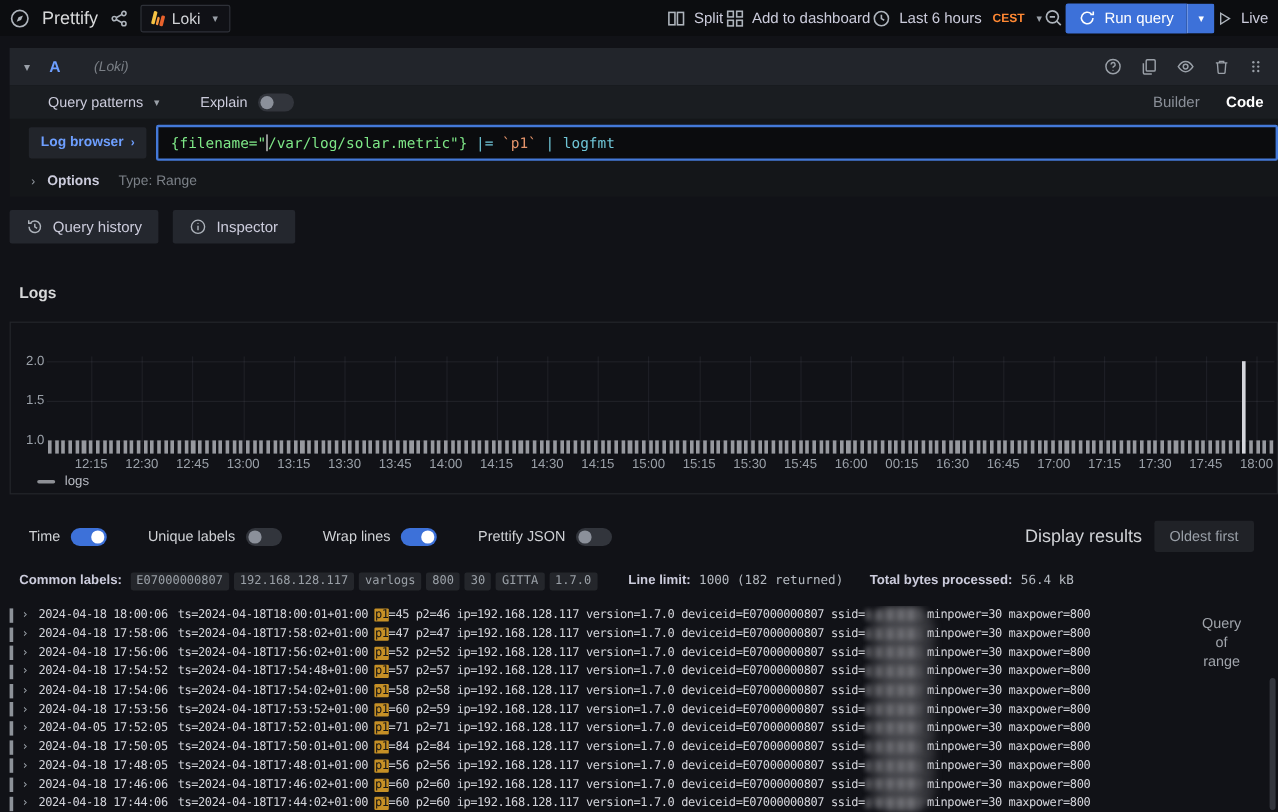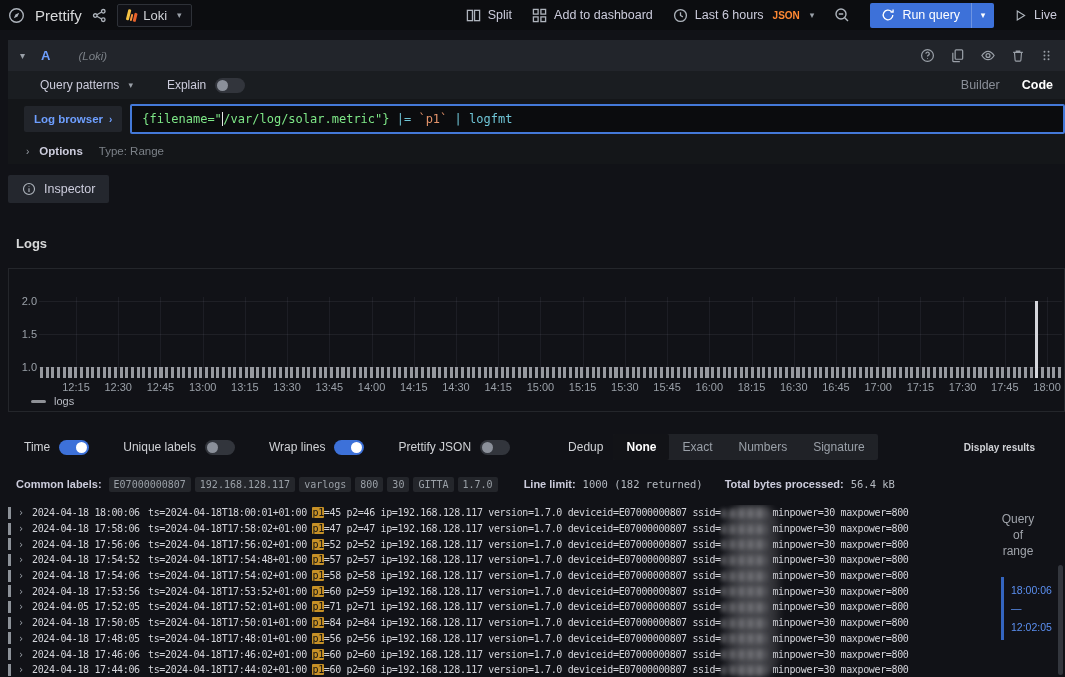--- a/index.html
+++ b/index.html
@@ -15,21 +15,21 @@
   .icon { display:inline-flex; align-items:center; justify-content:center; color:#aeb4bc; }
   .icon svg { display:block; }
   .ds-picker { display:flex; align-items:center; gap:7px; height:23px; padding:0 9px;
     background:#101116; border:1px solid #2e3138; border-radius:2px; color:#d0d2d6;
     font-size:13px; cursor:pointer; }
   .loki-logo { display:inline-flex; align-items:flex-end; gap:1px; transform:rotate(14deg); }
   .loki-logo i { display:block; width:2.5px; border-radius:1px; }
   .loki-logo i:nth-child(1){ height:11px; background:#f6c344; }
   .loki-logo i:nth-child(2){ height:7px;  background:#f9973e; }
   .loki-logo i:nth-child(3){ height:9px;  background:#e8622c; }
-  .tb-right { margin-left:auto; display:flex; align-items:center; gap:20px; }
+  .tb-right { margin-left:auto; display:flex; align-items:center; gap:2px; }
   .tb-btn { display:flex; align-items:center; gap:7px; background:none; border:none;
     color:#ccccdc; font-size:12.5px; font-weight:500; cursor:pointer; font-family:inherit; }
   .tz { color:#ff8833; font-size:10px; font-weight:700; margin-left:2px; }
   .caret-down { font-size:9px; color:#9aa0a8; margin-left:3px; }
   .run-query { display:flex; }
   .run-query .main { display:flex; align-items:center; gap:7px; background:#3d71d9; color:#fff;
     border:none; height:25px; padding:0 11px; font-size:12.5px; font-weight:500;
     border-radius:2px 0 0 2px; cursor:pointer; font-family:inherit; }
   .run-query .chev { width:23px; height:25px; background:#3d71d9; color:#fff; border:none;
     border-left:1px solid rgba(255,255,255,.25); border-radius:0 2px 2px 0; cursor:pointer;
@@ -92,21 +92,21 @@
   .ctl { display:flex; align-items:center; }
   .switch { width:30px; height:15px; border-radius:9px; background:#32353c; position:relative;
     display:inline-block; margin-left:9px; cursor:pointer; }
   .switch.on { background:#3d71d9; }
   .switch::after { content:""; position:absolute; width:11px; height:11px; border-radius:50%;
     background:#8b909a; top:2px; left:2px; }
   .switch.on::after { background:#fff; left:auto; right:2px; }
   .btn-group { display:inline-flex; background:#202227; border-radius:2px; }
   .btn-group .opt { padding:6px 13px; font-size:12px; color:#9aa0a8; cursor:pointer; border-radius:2px; }
   .btn-group .opt.selected { background:#121317; color:#fff; font-weight:600; }
-  .display-label { font-size:10px; font-weight:700; margin-right:10px; }
+  .display-label { font-size:15px; font-weight:400; margin-right:10px; }
 
   
   .logs-meta { position:absolute; top:250px; left:16px; right:8px; display:flex; align-items:center;
     font-size:11px; color:#ccccdc; white-space:nowrap; }
   .meta-label { font-weight:700; margin-right:7px; }
   .badge { font-family:"DejaVu Sans Mono", monospace; font-size:10px; color:#9aa0a7;
     background:#24262b; border-radius:2px; padding:2px 5px; margin-right:4px; }
   .meta-val { font-family:"DejaVu Sans Mono", monospace; font-size:10.5px; color:#b5bac1; }
   .meta-gap { margin-left:22px; }
 
@@ -190,21 +190,21 @@
         <span>Add to dashboard</span>
       </button>
       <button class="tb-btn">
         <span class="icon">
             <svg width="15" height="15" viewBox="0 0 16 16" fill="none" stroke="currentColor" stroke-width="1.4">
               <circle cx="8" cy="8" r="6.3"></circle>
               <path d="M8 4.5 V8 L10.5 9.5"></path>
             </svg>
           </span>
         <span>Last 6 hours</span>
-        <span class="tz">JSON</span>
+        <span class="tz">CEST</span>
         <span class="caret-down">▾</span>
       </button>
       <span class="icon">
         <svg width="16" height="16" viewBox="0 0 16 16" fill="none" stroke="#aeb4bc" stroke-width="1.4">
             <circle cx="7" cy="7" r="5"></circle>
             <path d="M10.7 10.7 L14 14 M4.8 7 H9.2"></path>
           </svg>
       </span>
       <div class="run-query">
         <button class="main">
@@ -298,20 +298,30 @@
     </div>
 
     <div class="qp-options">
       <span class="oc">›</span>
       <b>Options</b>
       <span class="opt-summary">Type: Range</span>
     </div>
   </section>
 
   <div class="action-row">
+    <button class="sec-btn">
+      <span class="icon">
+          <svg width="14" height="14" viewBox="0 0 16 16" fill="none" stroke="currentColor" stroke-width="1.4">
+            <path d="M2.5 8 a5.5 5.5 0 1 0 1.6 -3.9"></path>
+            <path d="M2.2 1.8 V4.6 H5"></path>
+            <path d="M8 5 V8 L10.2 9.4"></path>
+          </svg>
+        </span>
+      <span>Query history</span>
+    </button>
     <button class="sec-btn">
       <span class="icon">
           <svg width="14" height="14" viewBox="0 0 16 16" fill="none" stroke="currentColor" stroke-width="1.3">
             <circle cx="8" cy="8" r="6.3"></circle>
             <path d="M8 7 V11.3"></path>
             <circle cx="8" cy="4.8" r="0.6" fill="currentColor" stroke="none"></circle>
           </svg>
         </span>
       <span>Inspector</span>
     </button>
@@ -354,21 +364,21 @@
           <span class="xlabel" style="left: 511.42px;">15:00</span>
           <div class="vgrid" style="left: 573.64px;"></div>
           <span class="xlabel" style="left: 553.64px;">15:15</span>
           <div class="vgrid" style="left: 615.86px;"></div>
           <span class="xlabel" style="left: 595.86px;">15:30</span>
           <div class="vgrid" style="left: 658.08px;"></div>
           <span class="xlabel" style="left: 638.08px;">15:45</span>
           <div class="vgrid" style="left: 700.3px;"></div>
           <span class="xlabel" style="left: 680.3px;">16:00</span>
           <div class="vgrid" style="left: 742.52px;"></div>
-          <span class="xlabel" style="left: 722.52px;">18:15</span>
+          <span class="xlabel" style="left: 722.52px;">00:15</span>
           <div class="vgrid" style="left: 784.74px;"></div>
           <span class="xlabel" style="left: 764.74px;">16:30</span>
           <div class="vgrid" style="left: 826.96px;"></div>
           <span class="xlabel" style="left: 806.96px;">16:45</span>
           <div class="vgrid" style="left: 869.18px;"></div>
           <span class="xlabel" style="left: 849.18px;">17:00</span>
           <div class="vgrid" style="left: 911.4px;"></div>
           <span class="xlabel" style="left: 891.4px;">17:15</span>
           <div class="vgrid" style="left: 953.62px;"></div>
           <span class="xlabel" style="left: 933.62px;">17:30</span>
@@ -577,33 +587,24 @@
           </div>
           <div class="ctl" style="margin-left: 34px;">
             <span>Wrap lines</span>
             <span class="switch on"></span>
           </div>
           <div class="ctl" style="margin-left: 34px;">
             <span>Prettify JSON</span>
             <span class="switch"></span>
           </div>
         </div>
-      <div class="ctl" style="margin-left:58px">
-        <span>Dedup</span>
-        <span style="width:10px"></span>
-        <span class="btn-group" id="dedupGroup">
-            <span class="opt selected">None</span>
-            <span class="opt">Exact</span>
-            <span class="opt">Numbers</span>
-            <span class="opt">Signature</span>
-          </span>
-      </div>
       <div class="ctl" style="margin-left:auto">
         <span class="display-label">Display results</span>
         <span class="btn-group" id="displayGroup">
+            <span class="opt">Oldest first</span>
           </span>
       </div>
     </div>
 
     <div class="logs-meta">
       <span class="meta-label">Common labels:</span>
       <span id="badges"><span class="badge">E07000000807</span><span class="badge">192.168.128.117</span><span class="badge">varlogs</span><span class="badge">800</span><span class="badge">30</span><span class="badge">GITTA</span><span class="badge">1.7.0</span></span>
       <span class="meta-label meta-gap">Line limit:</span>
       <span class="meta-val">1000 (182 returned)</span>
       <span class="meta-label meta-gap">Total bytes processed:</span>
@@ -678,21 +679,16 @@
             <span class="log-time">2024-04-18 17:44:06</span>
             <span class="log-content"><span>ts=2024-04-18T17:44:02+01:00 </span><span class="hl">p1</span><span>=60 p2=60 ip=192.168.128.117 version=1.7.0 deviceid=E07000000807 ssid=</span><span class="redact"></span><span> minpower=30 maxpower=800</span></span>
           </div>
         </div>
       <div class="blur-overlay"></div>
       <div class="log-nav-start" id="navStart">
           <div>Query</div>
           <div>of</div>
           <div>range</div>
         </div>
-      <div class="log-nav-range">
-        <div>18:00:06</div>
-        <div>—</div>
-        <div>12:02:05</div>
-      </div>
       <div class="scrollbar"></div>
     </div>
   </section>
 </div>
 
 </body></html>

